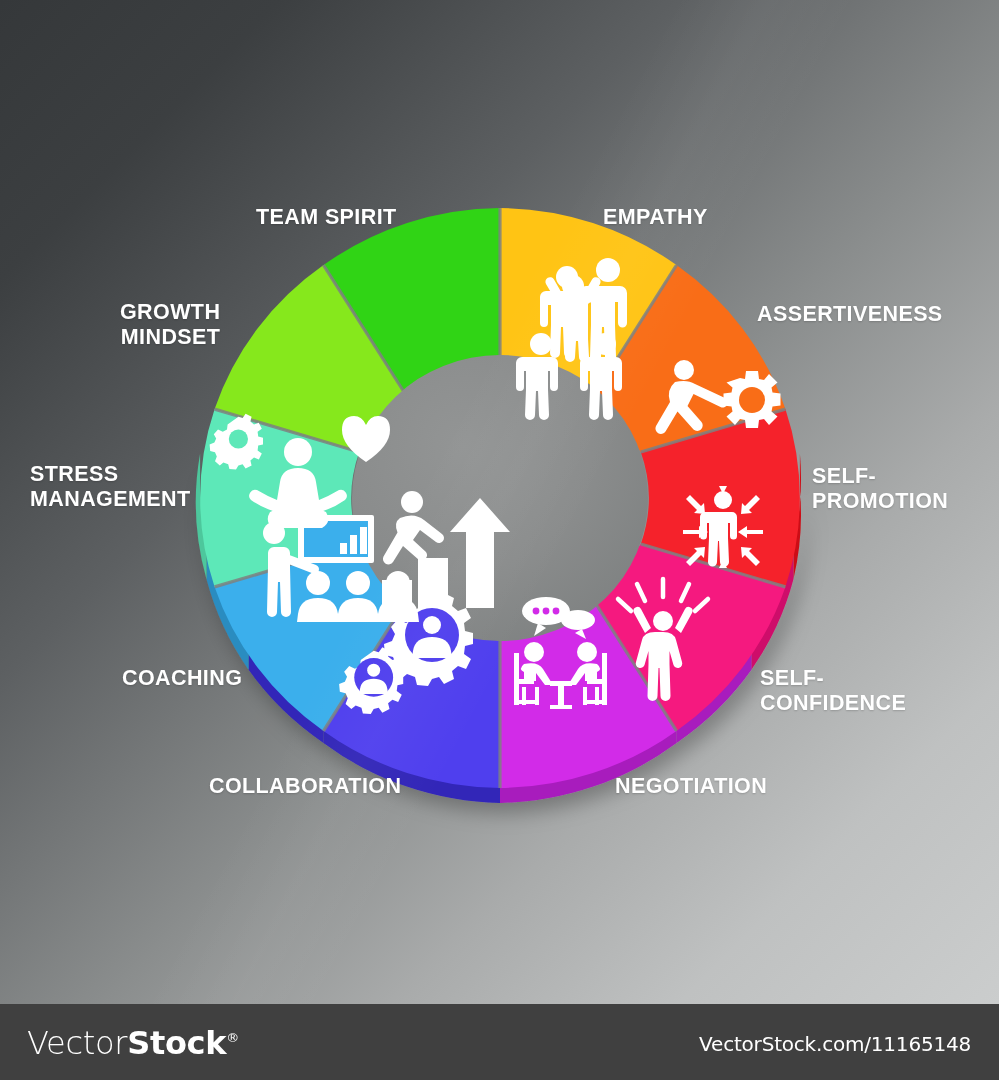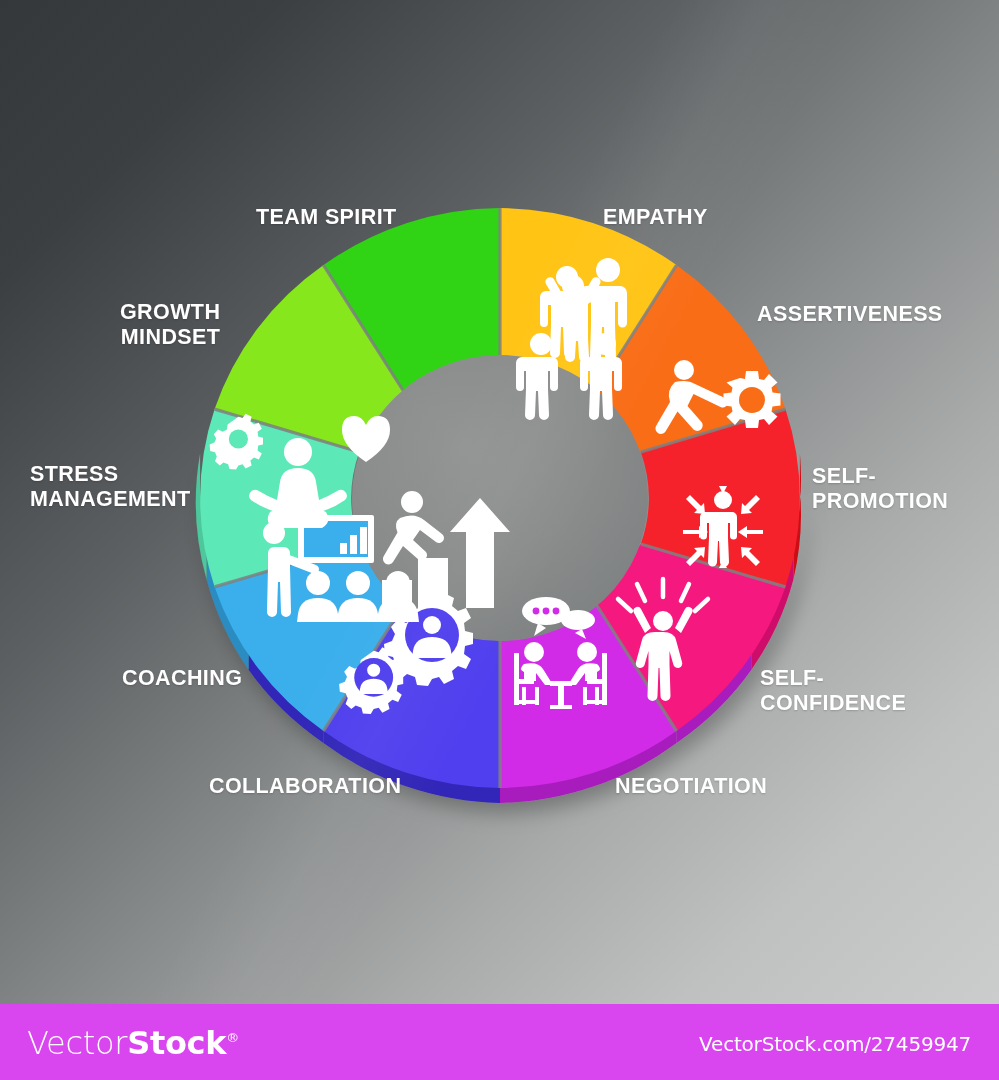--- a/index.html
+++ b/index.html
@@ -63,21 +63,21 @@
     text-shadow: 0 1px 2px rgba(0,0,0,0.18);
   }
 
   
   #footer {
     position: absolute;
     left: 0;
     top: 1004px;
     width: 999px;
     height: 76px;
-    background: #d946ef;
+    background: #404040;
   }
   #brand {
     position: absolute;
     left: 27px;
     top: 20px;
     color: #ffffff;
     font-size: 32px;
     letter-spacing: -0.3px;
     font-family: "DejaVu Sans", "Liberation Sans", sans-serif;
   }
@@ -406,16 +406,16 @@
 
     <div class="seg-label" style="left:120px; top:300px; text-align:right;">GROWTH
 MINDSET</div>
 
     <div class="seg-label" style="left:256px; top:205px;">TEAM SPIRIT</div>
 
   </div>
 
   <div id="footer">
     <div id="brand"><span class="thin">Vector</span><span class="bold">Stock</span><span class="reg">®</span></div>
-    <div id="url">VectorStock.com/27459947</div>
+    <div id="url">VectorStock.com/11165148</div>
   </div>
 
 </div>
 
 </body></html>

